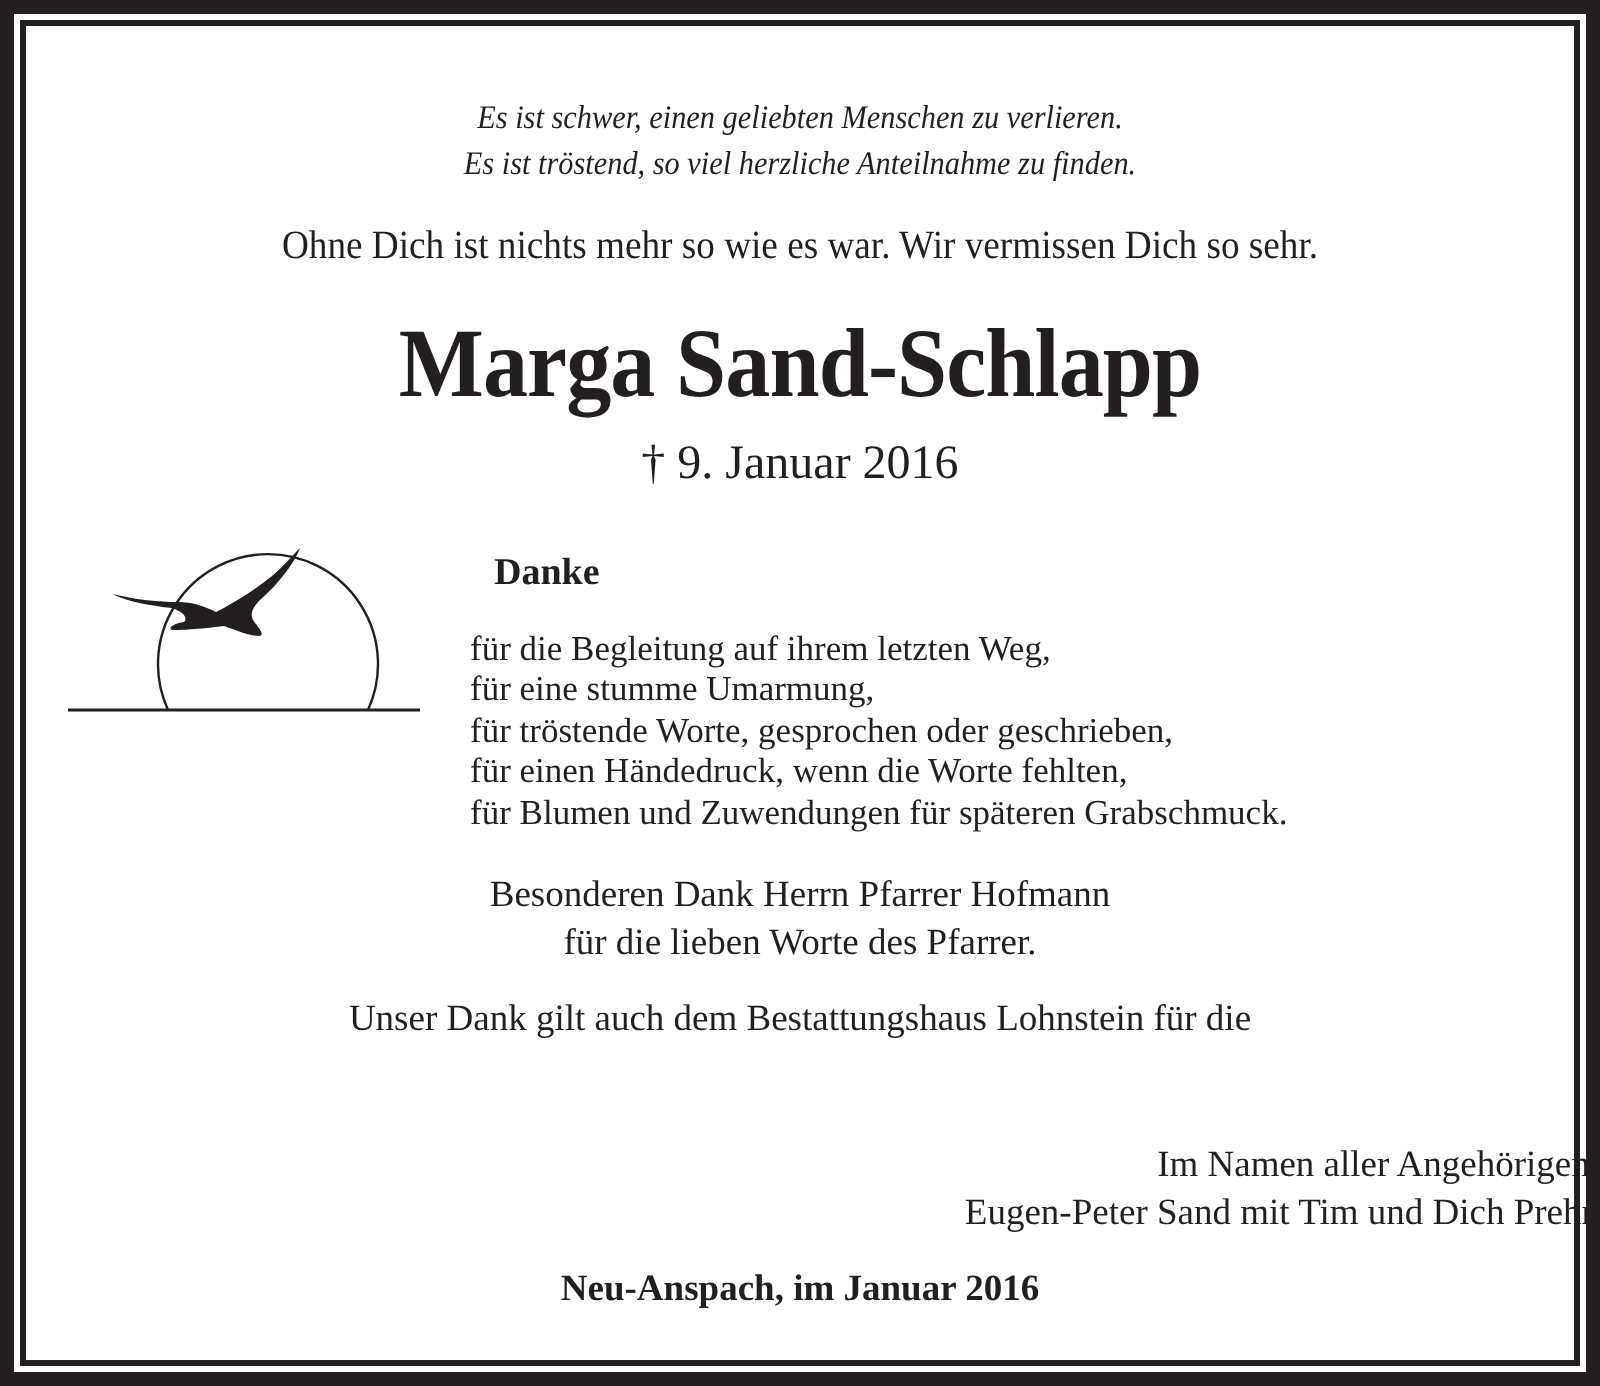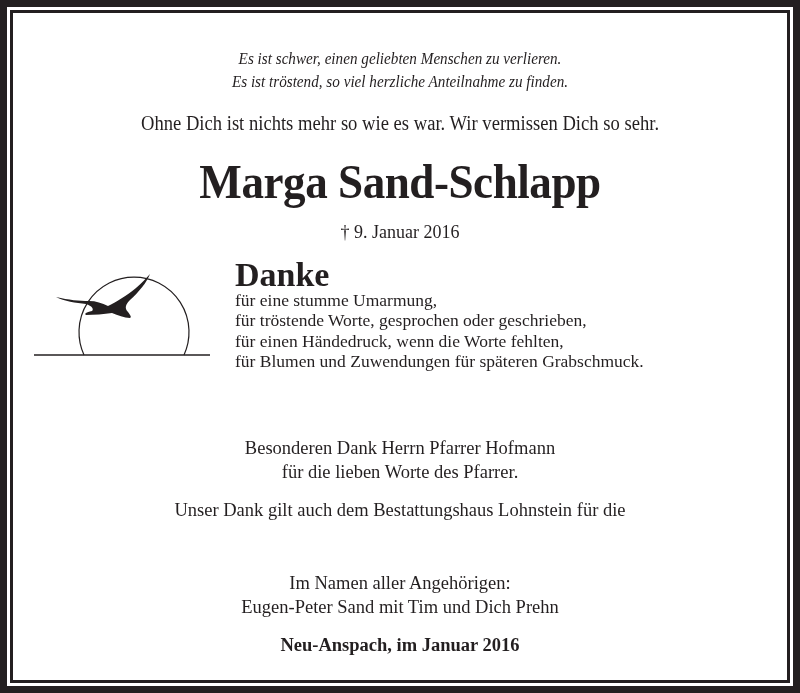--- a/index.html
+++ b/index.html
@@ -3,29 +3,29 @@
   <meta charset="utf-8">
   <style>
     html, body { margin: 0; padding: 0; background: #ffffff; }
     body { width: 800px; height: 693px; position: relative; overflow: hidden; font-family: "Liberation Serif", "DejaVu Serif", serif; color: #231f20; }
     .frame-outer { position: absolute; left: 0; top: 0; width: 800px; height: 693px; box-sizing: border-box; border: 7px solid #231f20; background: #ffffff; }
     .frame-inner { position: absolute; left: 3px; top: 3px; right: 3px; bottom: 3px; box-sizing: border-box; border: 3px solid #231f20; background: #ffffff; }
     .center { position: absolute; left: 0; width: 800px; text-align: center; }
     .quote { top: 47px; font-style: italic; font-size: 16.5px; line-height: 23px; transform: scaleX(0.92); transform-origin: center; }
     .motto { top: 111px; font-size: 20px; line-height: 24px; transform: scaleX(0.93); transform-origin: center; }
     .name { top: 152px; font-size: 49px; font-weight: bold; line-height: 60px; letter-spacing: -0.5px; transform: scaleX(0.92); transform-origin: center; }
-    .date { top: 220px; font-size: 18px; line-height: 24px; }
+    .date { top: 220px; font-size: 24px; line-height: 24px; }
     .emblem { position: absolute; left: 34px; top: 270px; width: 178px; height: 90px; }
     .thanks-block { position: absolute; left: 235px; top: 260px; }
-    .thanks-title { font-size: 34px; font-weight: bold; line-height: 30px; margin: 0; }
+    .thanks-title { font-size: 19px; font-weight: bold; line-height: 30px; margin: 12px; }
     .thanks-line { font-size: 17.5px; line-height: 20.4px; white-space: nowrap; }
     .para { font-size: 18.5px; line-height: 24px; }
     .p1 { top: 436px; }
     .p2 { top: 498px; }
-    .p3 { top: 571px; }
+    .p3 { top: 571px; text-align: right; }
     .p4 { top: 633px; font-weight: bold; }
   </style>
 </head>
 <body>
 
 <div class="frame-outer">
   <div class="frame-inner"></div>
 </div>
 
 <div class="center quote">
@@ -40,20 +40,21 @@
 <div class="center date">† 9. Januar 2016</div>
 
 <svg class="emblem" viewBox="0 0 178 90" xmlns="http://www.w3.org/2000/svg">
   <path d="M50 85 A 55 55 0 1 1 150 85" fill="none" stroke="#231f20" stroke-width="1.2"></path>
   <line x1="0" y1="85" x2="176" y2="85" stroke="#231f20" stroke-width="1.6"></line>
   <path d="M22 27 C 35 30, 45 31, 55 31 C 62 31, 68 33, 74 36 C 82 32, 92 26, 102 18 C 108 13, 112 8, 116 4 C 113 12, 105 22, 96 30 C 92 34, 90 38, 94 42 C 96 45, 98 47, 96 48 C 90 48, 84 45, 78 43 C 70 44, 60 45, 52 45 C 50 44, 52 42, 58 41 C 60 39, 58 36, 52 34 C 42 33, 30 31, 22 27 Z" fill="#231f20"></path>
 </svg>
 
 <div class="thanks-block">
   <div class="thanks-title">Danke</div>
+  <div class="thanks-line">für die Begleitung auf ihrem letzten Weg,</div>
   <div class="thanks-line">für eine stumme Umarmung,</div>
   <div class="thanks-line">für tröstende Worte, gesprochen oder geschrieben,</div>
   <div class="thanks-line">für einen Händedruck, wenn die Worte fehlten,</div>
   <div class="thanks-line">für Blumen und Zuwendungen für späteren Grabschmuck.</div>
 </div>
 
 <div class="center para p1">
   <div>Besonderen Dank Herrn Pfarrer Hofmann</div>
   <div>für die lieben Worte des Pfarrer.</div>
 </div>

